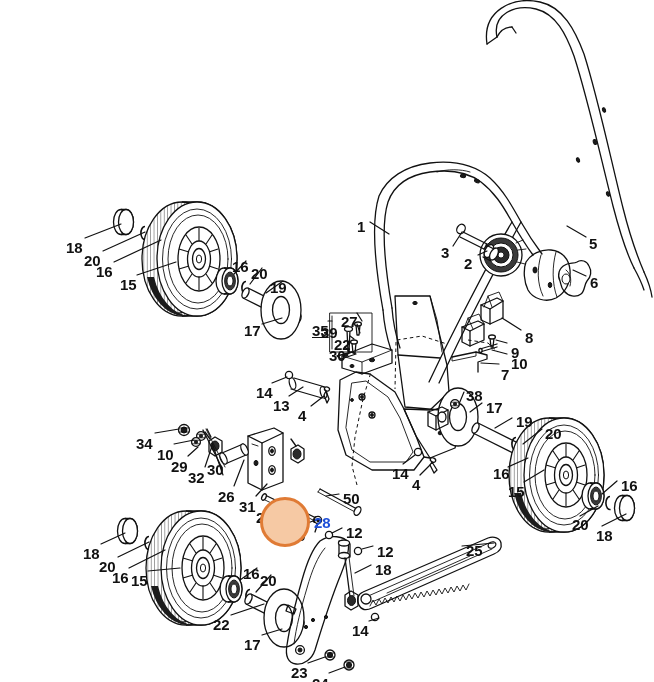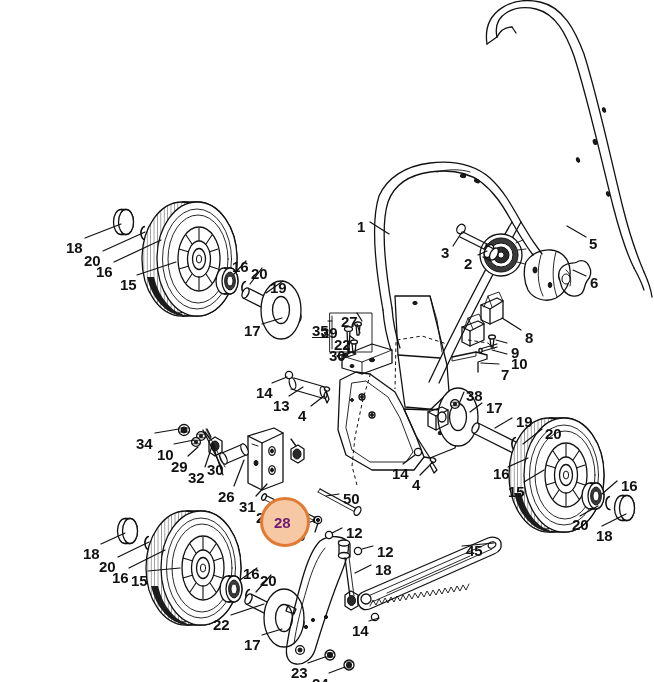--- a/index.html
+++ b/index.html
@@ -26,22 +26,23 @@
     position: absolute;
     font-family: "Liberation Sans", sans-serif;
     font-weight: bold;
     font-size: 15px;
     color: #111111;
     line-height: 1;
     white-space: nowrap;
     user-select: none;
   }
   .callout.highlighted {
-    color: #701a75;
+    color: #1d4ed8;
     z-index: 6;
+    margin-left: 40px;
   }
   .hl-circle {
     position: absolute;
     border-radius: 50%;
     box-sizing: border-box;
     z-index: 5;
   }
 </style>
 </head>
 <body>
@@ -618,18 +619,18 @@
       <div class="callout" style="left: 99px; top: 559px;">20</div>
       <div class="callout" style="left: 112px; top: 570px;">16</div>
       <div class="callout" style="left: 131px; top: 573px;">15</div>
       <div class="callout" style="left: 243px; top: 566px;">16</div>
       <div class="callout" style="left: 260px; top: 573px;">20</div>
       <div class="callout" style="left: 213px; top: 617px;">22</div>
       <div class="callout" style="left: 244px; top: 637px;">17</div>
       <div class="callout" style="left: 346px; top: 525px;">12</div>
       <div class="callout" style="left: 377px; top: 544px;">12</div>
       <div class="callout" style="left: 375px; top: 562px;">18</div>
-      <div class="callout" style="left: 466px; top: 543px;">45</div>
+      <div class="callout" style="left: 466px; top: 543px;">25</div>
       <div class="callout" style="left: 352px; top: 623px;">14</div>
       <div class="callout" style="left: 291px; top: 665px;">23</div>
       <div class="callout" style="left: 312px; top: 676px;">24</div>
     </div>
 </div>
 
 </body></html>

